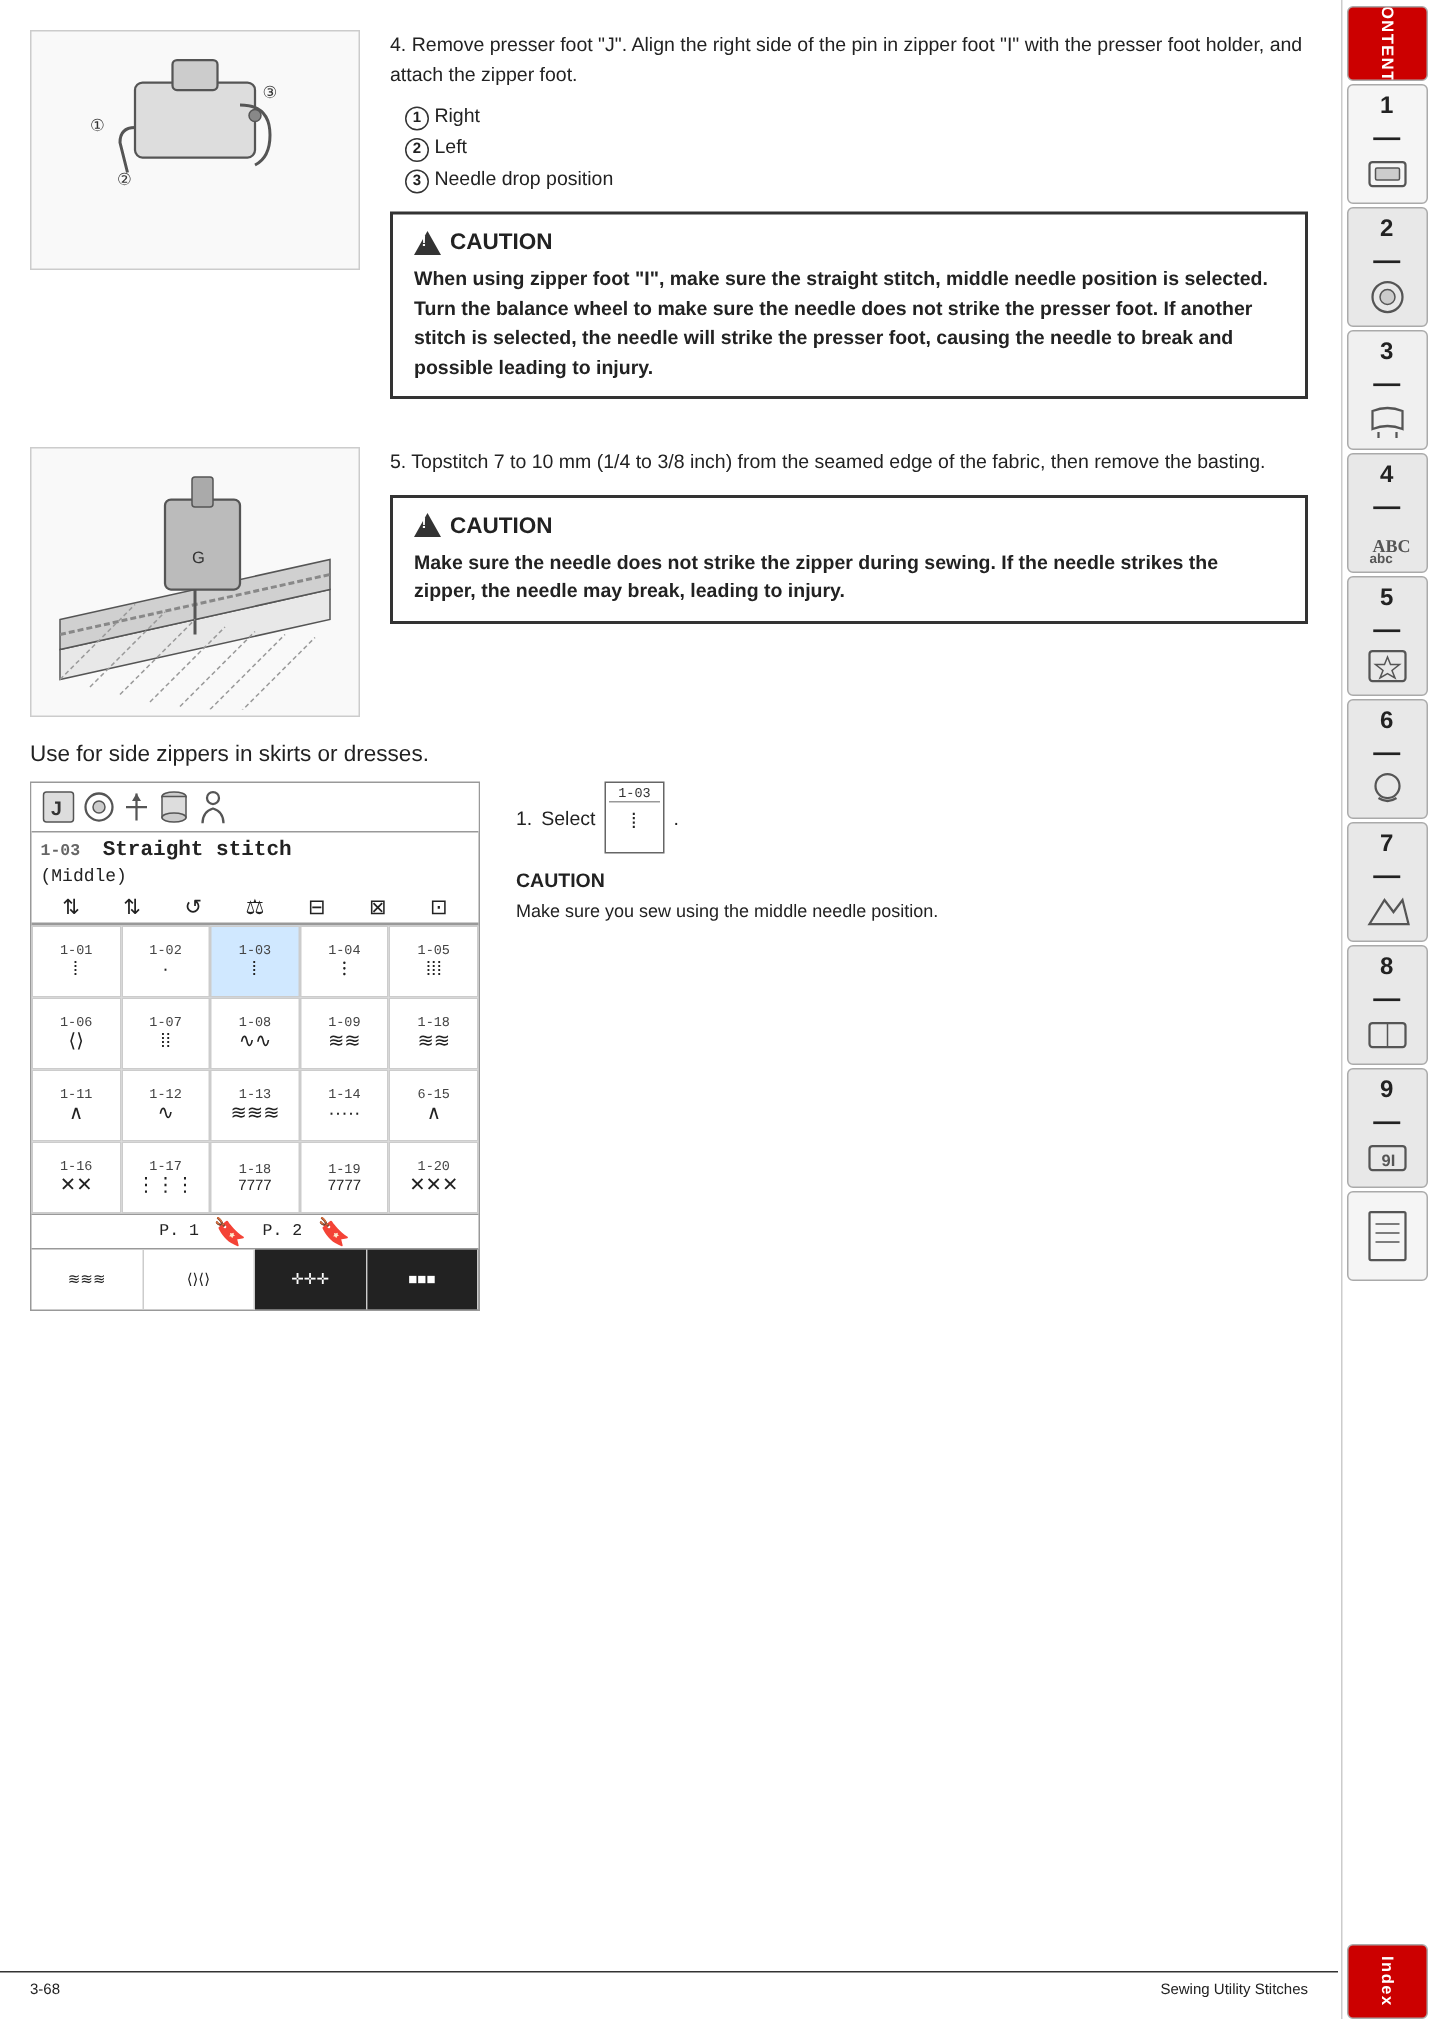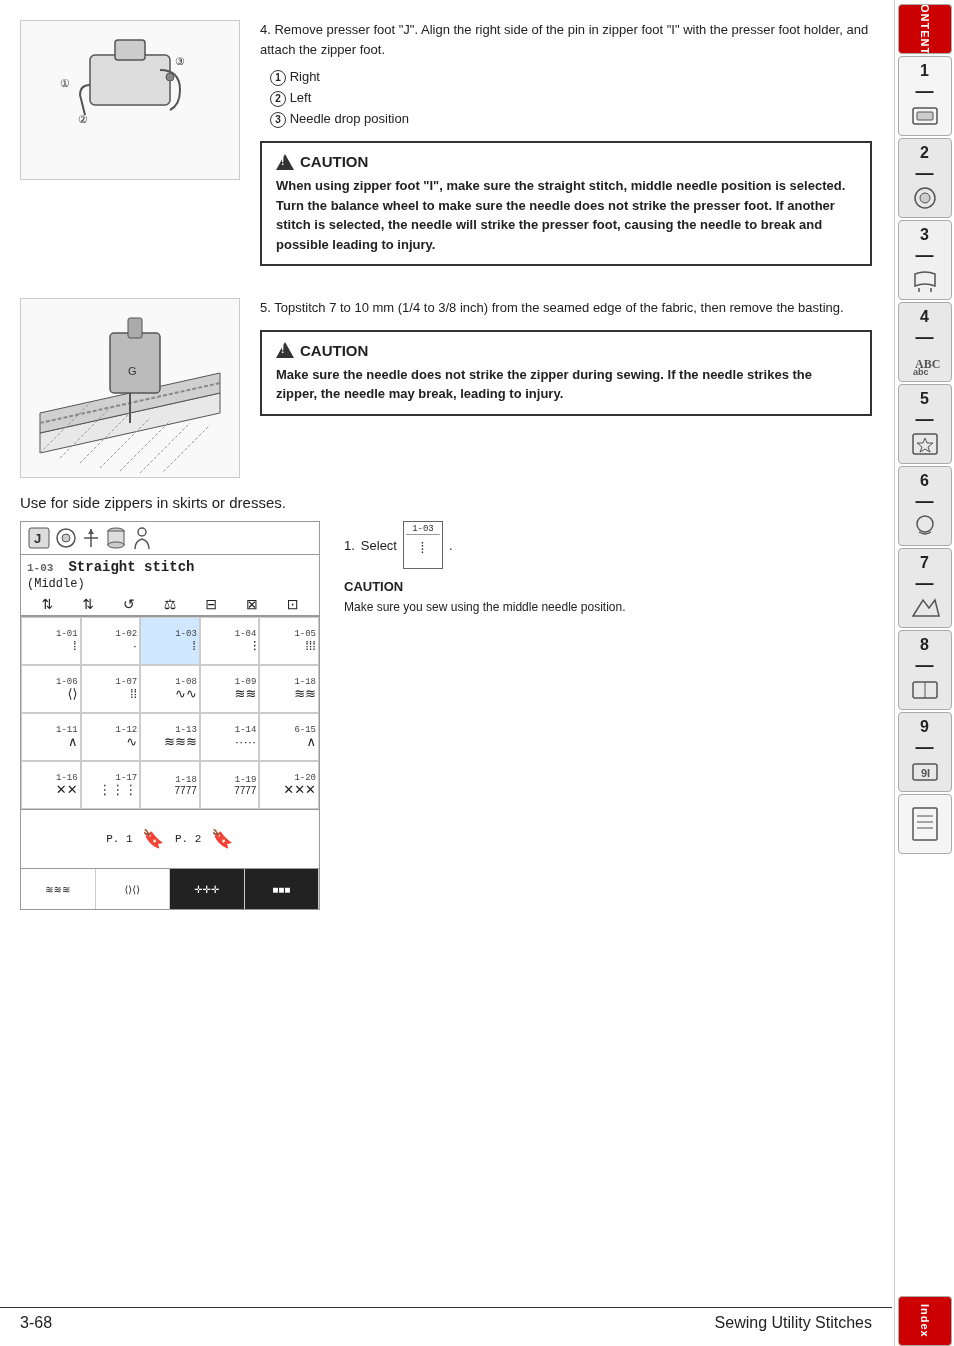--- a/index.html
+++ b/index.html
@@ -252,41 +252,41 @@
     .stitch-grid {
       display: grid;
       grid-template-columns: repeat(5, 1fr);
       border-top: 1px solid #999;
     }
 
     .stitch-cell {
       border: 1px solid #ccc;
       display: flex;
       flex-direction: column;
-      align-items: flex-end;
+      align-items: center;
       justify-content: center;
       padding: 4px 2px;
       min-height: 48px;
       cursor: pointer;
     }
     .stitch-cell .cell-id {
       font-size: 9px;
       color: #444;
       font-family: 'Courier New', monospace;
     }
     .stitch-cell .cell-symbol {
       font-size: 13px;
       line-height: 1.1;
     }
 
     .stitch-footer {
       display: flex;
       justify-content: center;
       gap: 10px;
-      padding: 18px 6px;
+      padding: 0 6px;
       border-top: 1px solid #999;
       align-items: center;
       font-size: 11px;
     }
 
     .stitch-bottom-row {
       display: flex;
       gap: 0;
       border-top: 1px solid #999;
     }
@@ -326,21 +326,21 @@
 
     
     .page-footer {
       position: absolute;
       bottom: 14px;
       left: 0;
       right: 62px;
       display: flex;
       justify-content: space-between;
       padding: 0 20px;
-      font-size: 16px;
+      font-size: 10px;
       border-top: 1px solid #333;
       padding-top: 6px;
     }
 
     
     .num-circle {
       display: inline-flex;
       align-items: center;
       justify-content: center;
       width: 16px;

